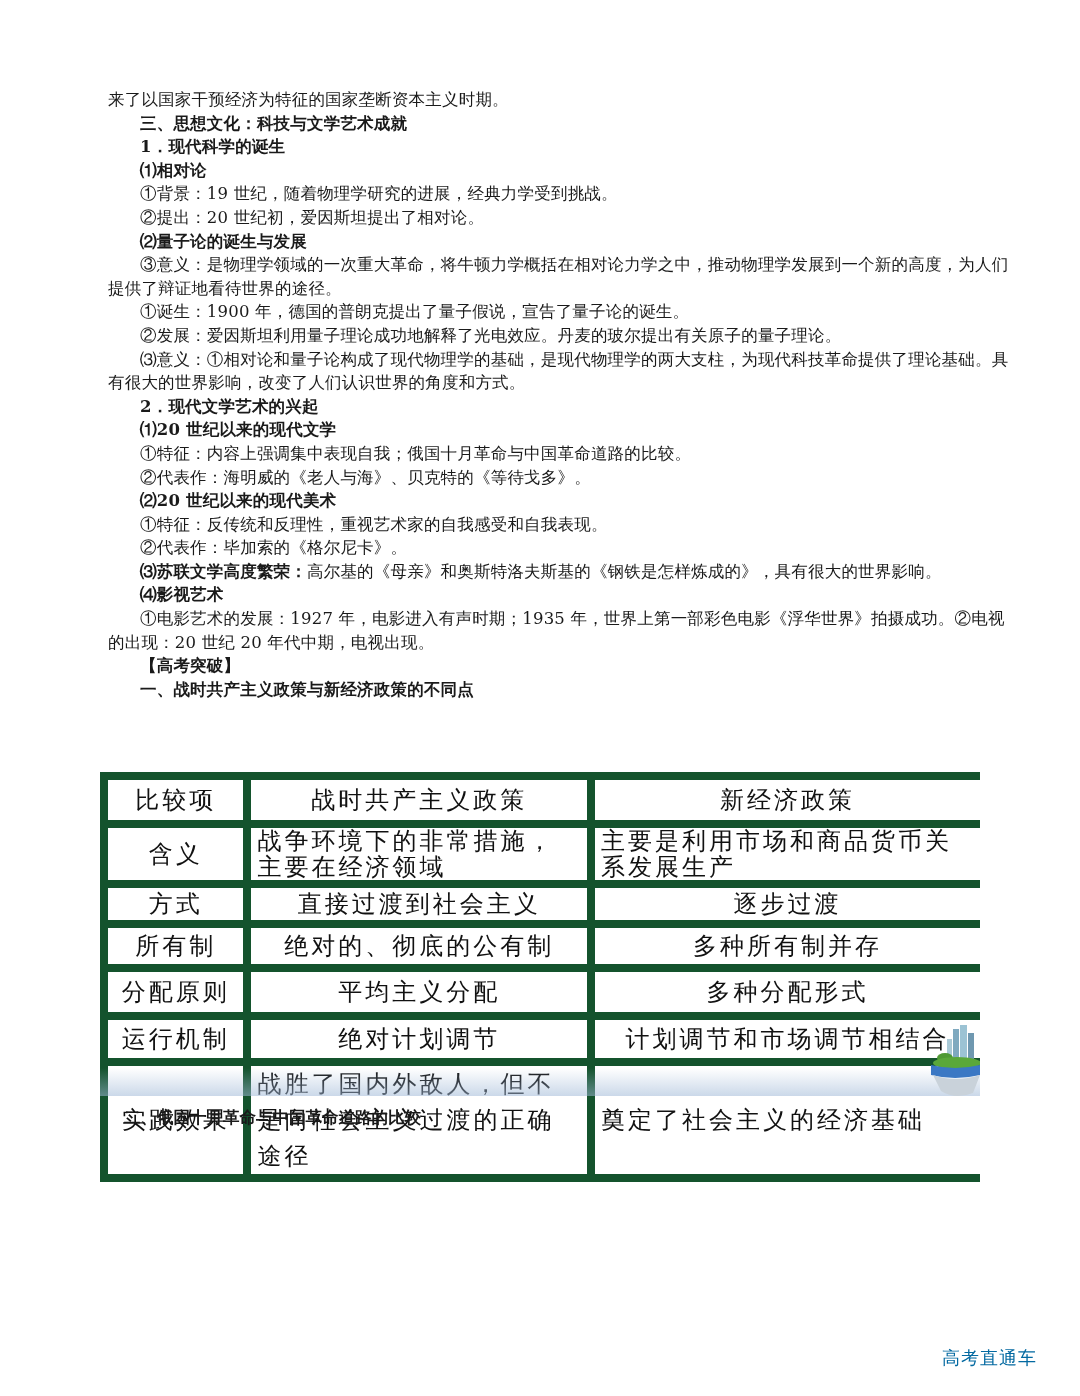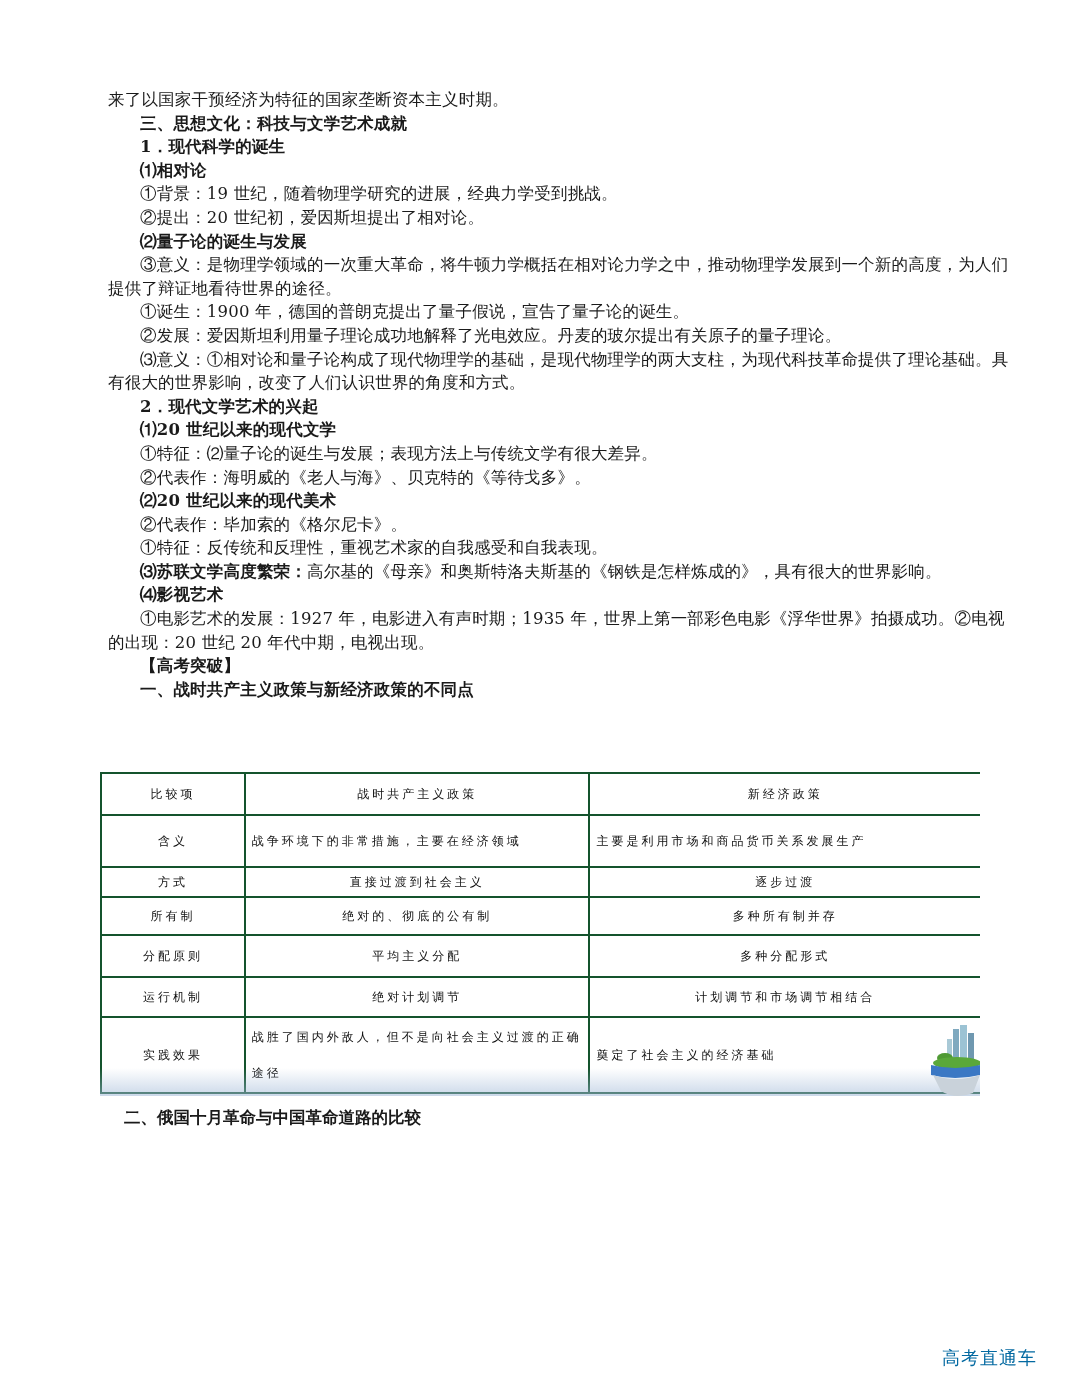--- a/index.html
+++ b/index.html
@@ -7,21 +7,21 @@
     width: 1080px; height: 1396px; background: #ffffff; position: relative; overflow: hidden;
     font-family: "DejaVu Serif", "Liberation Serif", serif; color: #1a1a1a;
   }
   .doc { position: absolute; left: 108px; top: 88px; width: 905px; }
   .line { font-size: 16.5px; line-height: 23.6px; white-space: nowrap; letter-spacing: 0.2px; }
   .indent { padding-left: 32px; }
   .wrap { white-space: normal; text-indent: 32px; }
   .b { font-weight: bold; }
   .table-wrap { position: absolute; left: 100px; top: 772px; width: 880px; }
   table { border-collapse: collapse; width: 880px; font-family: "DejaVu Serif", serif; }
-  td { border: 2px solid #14532d; font-size: 12px; letter-spacing: 3px; padding: 0 6px; text-align: center; color: #111; }
+  td { border: 8px solid #14532d; font-size: 24px; letter-spacing: 3px; padding: 0 6px; text-align: center; color: #111; }
   td.last { border-right: none; }
   td.left { text-align: left; line-height: 26px; }
   tr.r0 td { height: 40px; }
   tr.r1 td { height: 50px; }
   tr.r2 td { height: 28px; }
   tr.r3 td { height: 36px; }
   tr.r4 td { height: 40px; text-align: center; }
   tr.r5 td { height: 38px; }
   tr.r6 td { height: 74px; }
   .fade {
@@ -46,25 +46,25 @@
   <div class="line indent b">⑴相对论</div>
   <div class="line indent">①背景：19 世纪，随着物理学研究的进展，经典力学受到挑战。</div>
   <div class="line indent">②提出：20 世纪初，爱因斯坦提出了相对论。</div>
   <div class="line indent b">⑵量子论的诞生与发展</div>
   <div class="line wrap">③意义：是物理学领域的一次重大革命，将牛顿力学概括在相对论力学之中，推动物理学发展到一个新的高度，为人们提供了辩证地看待世界的途径。</div>
   <div class="line indent">①诞生：1900 年，德国的普朗克提出了量子假说，宣告了量子论的诞生。</div>
   <div class="line indent">②发展：爱因斯坦利用量子理论成功地解释了光电效应。丹麦的玻尔提出有关原子的量子理论。</div>
   <div class="line wrap">⑶意义：①相对论和量子论构成了现代物理学的基础，是现代物理学的两大支柱，为现代科技革命提供了理论基础。具有很大的世界影响，改变了人们认识世界的角度和方式。</div>
   <div class="line indent b">2．现代文学艺术的兴起</div>
   <div class="line indent b">⑴20 世纪以来的现代文学</div>
-  <div class="line indent">①特征：⑵量子论的诞生与发展；表现方法上与传统文学有很大差异。</div>
+  <div class="line indent">①特征：内容上强调集中表现自我；俄国十月革命与中国革命道路的比较。</div>
   <div class="line indent">②代表作：海明威的《老人与海》、贝克特的《等待戈多》。</div>
   <div class="line indent b">⑵20 世纪以来的现代美术</div>
+  <div class="line indent">①特征：反传统和反理性，重视艺术家的自我感受和自我表现。</div>
   <div class="line indent">②代表作：毕加索的《格尔尼卡》。</div>
-  <div class="line indent">①特征：反传统和反理性，重视艺术家的自我感受和自我表现。</div>
   <div class="line wrap"><span class="b">⑶苏联文学高度繁荣：</span><span>高尔基的《母亲》和奥斯特洛夫斯基的《钢铁是怎样炼成的》，具有很大的世界影响。</span></div>
   <div class="line indent b">⑷影视艺术</div>
   <div class="line wrap">①电影艺术的发展：1927 年，电影进入有声时期；1935 年，世界上第一部彩色电影《浮华世界》拍摄成功。②电视的出现：20 世纪 20 年代中期，电视出现。</div>
   <div class="line indent b">【高考突破】</div>
   <div class="line indent b">一、战时共产主义政策与新经济政策的不同点</div>
 </div>
 
 <div class="table-wrap">
   <table>
     <colgroup>

